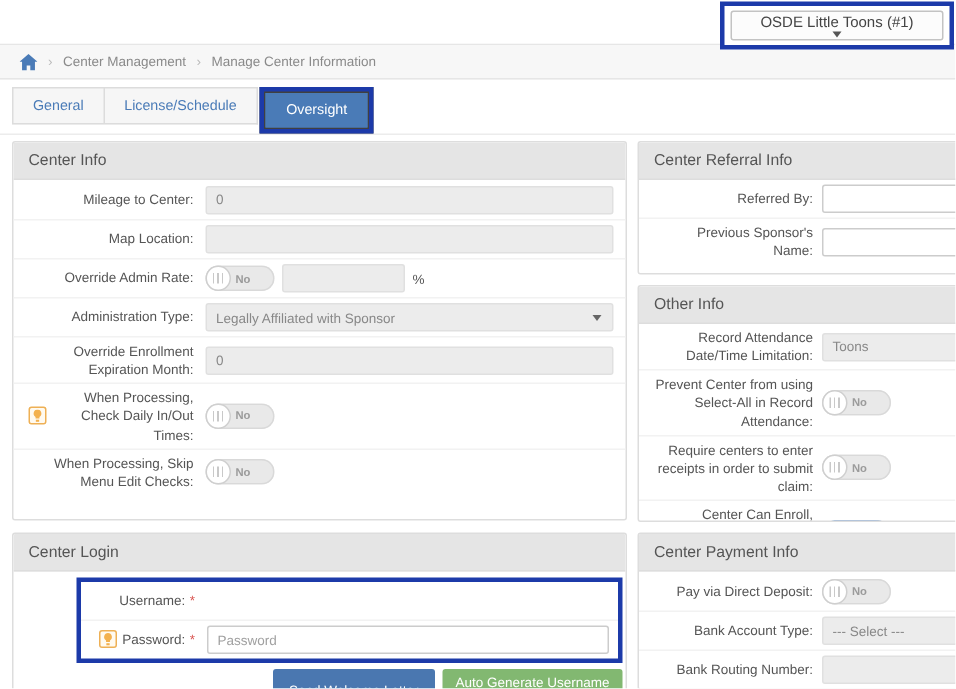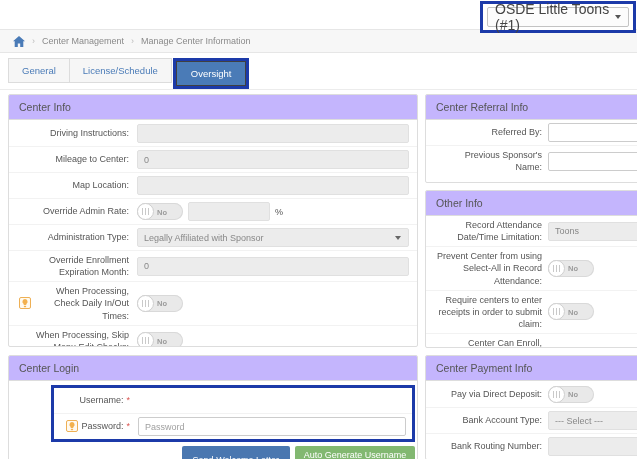--- a/index.html
+++ b/index.html
@@ -5,21 +5,21 @@
   * { margin:0; padding:0; box-sizing:border-box; }
   html,body { background:#fff; }
   .page { width:637px; height:459px; position:relative; overflow:hidden; background:#fff;
           font-family:"Liberation Sans","DejaVu Sans",sans-serif; color:#555; }
 
   
   .topbar { height:29px; position:relative; background:#fff; }
   .select-annotation { position:absolute; top:1px; right:1px; border:3px solid #1c3aa9; padding:3px 4px; background:#fff; }
   .center-select { width:142px; height:20px; background:#fcfcfc; border:1px solid #c3c3c3; border-radius:2px;
                    display:flex; align-items:center; justify-content:center; padding:0 7px;
-                   font-size:14px; color:#444; cursor:pointer; }
+                   font-size:10px; color:#444; cursor:pointer;flex-direction:column; }
   .caret { width:0; height:0; border-left:3.5px solid transparent; border-right:3.5px solid transparent; border-top:4px solid #555; display:inline-block; }
 
   
   .breadcrumb-bar { height:24px; background:#f7f7f7; border-top:1px solid #e6e6e6; border-bottom:1px solid #e6e6e6;
                     display:flex; align-items:center; padding:0 13px; gap:7px; font-size:9px; color:#8a8a8a; }
   .breadcrumb-bar .sep { color:#bbb; font-size:9px; }
   .crumb { color:#8a8a8a; text-decoration:none; cursor:pointer; }
 
   
   .tabs-row { display:flex; align-items:flex-start; margin:5px 0 0 8px; height:31px; }
@@ -27,21 +27,21 @@
   .tab + .tab { border-left:none; }
   .tab-annotation { border:3px solid #1c3aa9; padding:1px; margin-left:1px; background:#404040; }
   .tab.active { background:#4a7bb7; border-color:#4a7bb7; color:#fff; padding:5px 13px; }
 
   
   .content { display:flex; gap:7px; padding:4px 0 0 8px; border-top:1px solid #ececec; margin-top:0; }
   .col-left { width:410px; flex:none; }
   .col-right { width:300px; flex:none; }
 
   .panel { border:1px solid #ddd; border-radius:2px; background:#fff; overflow:hidden; }
-  .panel-header { background:#c4b5fd; border-bottom:1px solid #ddd; padding:6px 10px; font-size:10.5px; color:#555; }
+  .panel-header { background:#e5e5e5; border-bottom:1px solid #ddd; padding:6px 10px; font-size:10.5px; color:#555; }
 
   .form-row { display:flex; align-items:center; padding:3px 8px 3px 10px; min-height:26px; }
   .form-row + .form-row { border-top:1px solid #f2f2f2; }
   .lbl { width:118px; flex:none; text-align:right; padding-right:8px; font-size:9px; color:#555; line-height:1.35;
          display:flex; align-items:center; justify-content:flex-end; gap:3px; flex-wrap:nowrap; }
   .lbl .lbl-txt { display:inline-block; }
   .lbl-r { width:112px; padding-right:6px; }
   .lbl-s { width:78px; }
   .ctrl { flex:1; display:flex; align-items:center; gap:5px; min-width:0; }
 
@@ -121,26 +121,20 @@
     </div>
   </div>
 
   <div class="content">
 
     <div class="col-left">
 
       <div class="panel p-center-info">
         <div class="panel-header">Center Info</div>
 
-        <div class="form-row">
-          <label class="lbl">Driving Instructions:</label>
-          <div class="ctrl">
-              <input class="inp" disabled="" value="" style="">
-            </div>
-        </div>
 
         <div class="form-row">
           <label class="lbl">Mileage to Center:</label>
           <div class="ctrl">
               <input class="inp" disabled="" value="0" style="">
             </div>
         </div>
 
         <div class="form-row">
           <label class="lbl">Map Location:</label>

